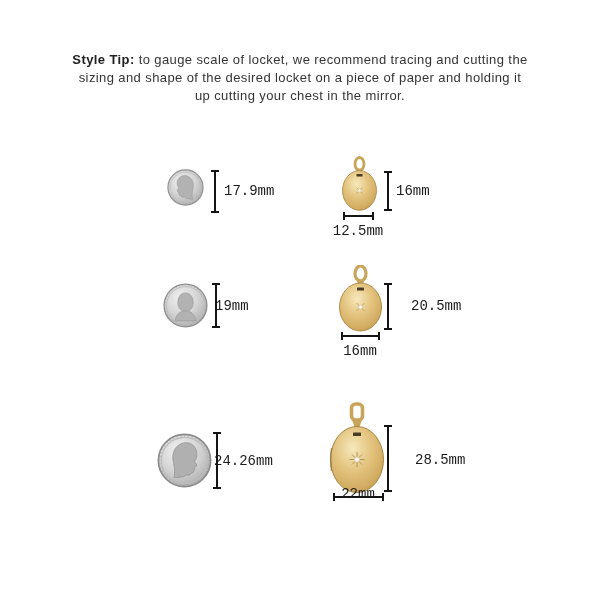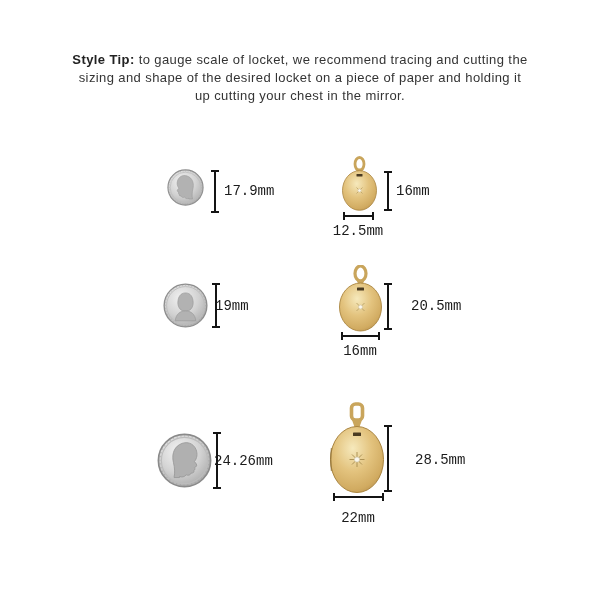--- a/index.html
+++ b/index.html
@@ -175,16 +175,16 @@
         <line x1="22" y1="52.5" x2="32" y2="62.5"></line>
         <line x1="32" y1="52.5" x2="22" y2="62.5"></line>
       </g>
       <circle cx="27" cy="57.5" r="2.6" fill="#faf7ee" stroke="#cfc5a8" stroke-width="0.7"></circle>
     </svg>
 
     <div class="dim-v" style="left:387px;top:425px;height:67px;"></div>
     <div class="dim-label" style="left:415px;top:451px;">28.5mm</div>
 
     <div class="dim-h" style="left:333px;top:496px;width:51px;"></div>
-    <div class="dim-label centered" style="left:358px;top:509px;">22mm</div>
+    <div class="dim-label centered" style="left:358px;top:485px;">22mm</div>
   </div>
 
 </div>
 
 </body></html>

